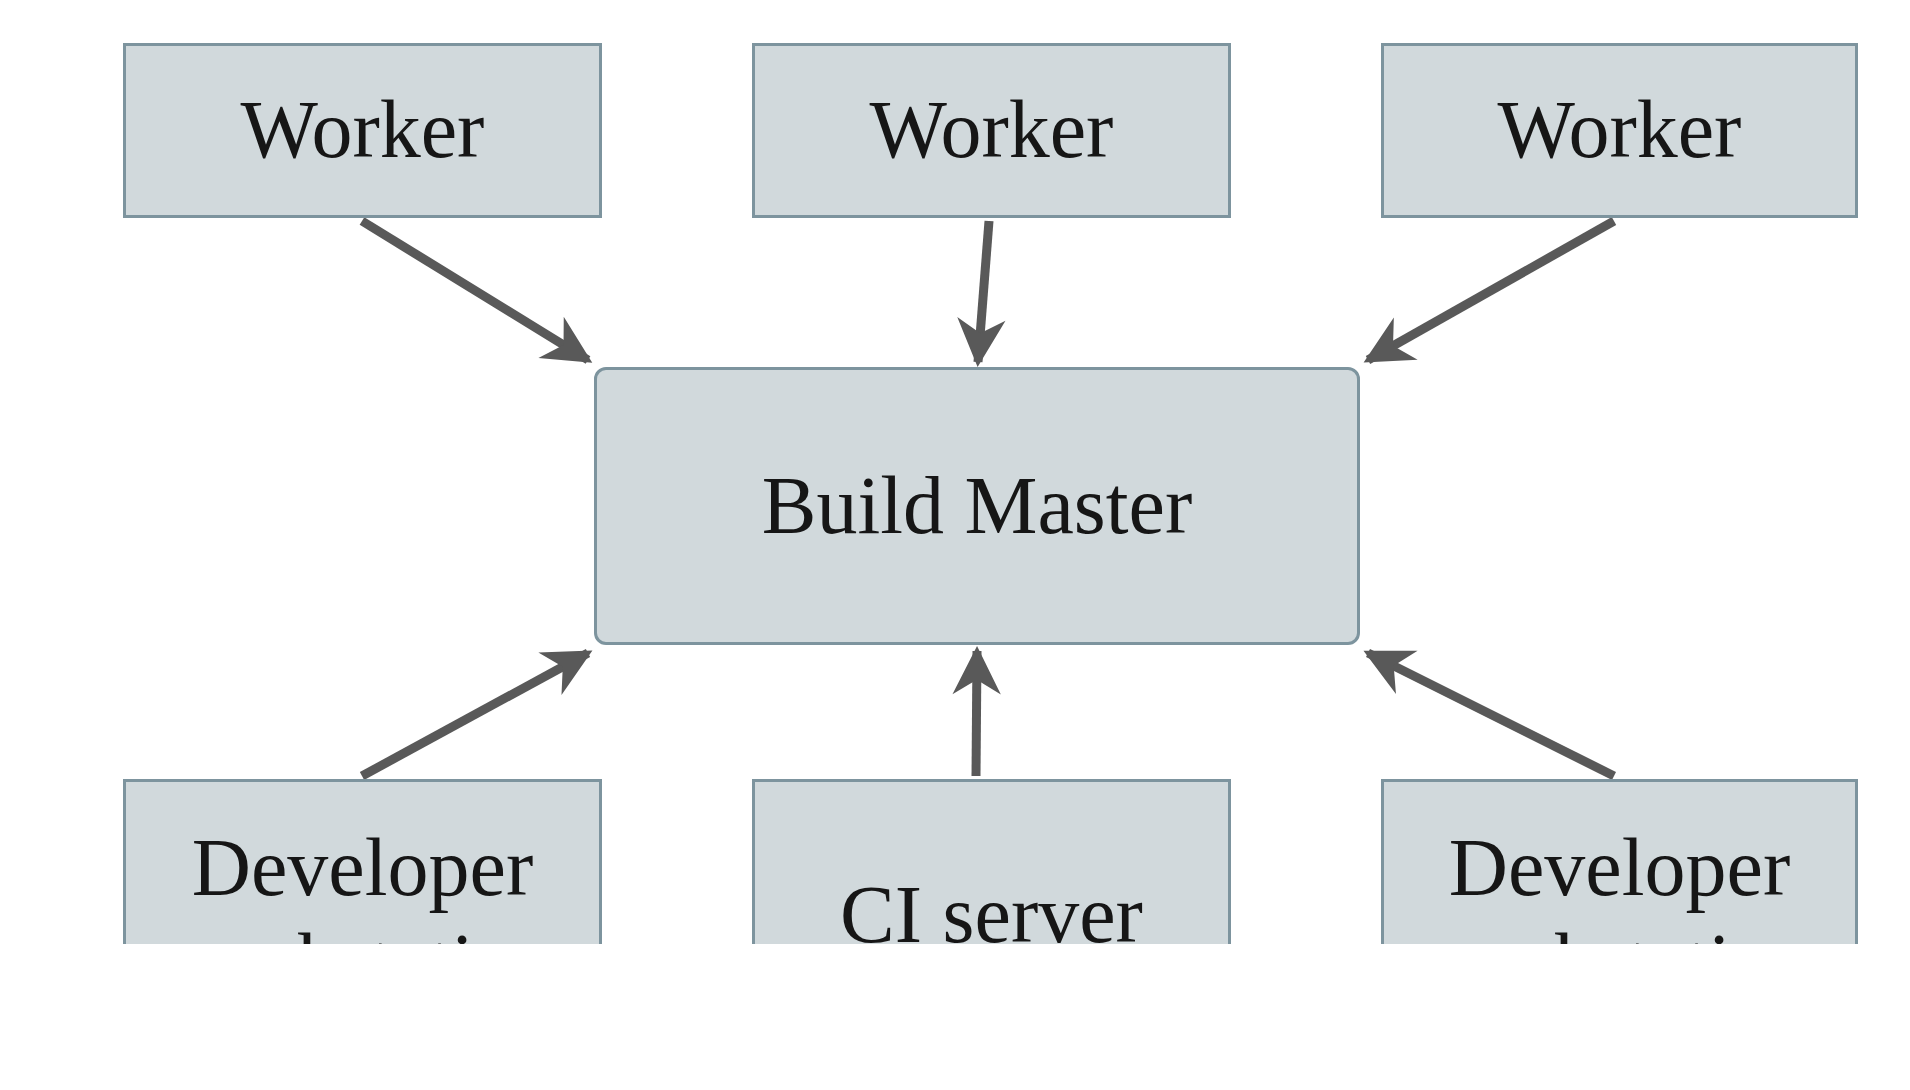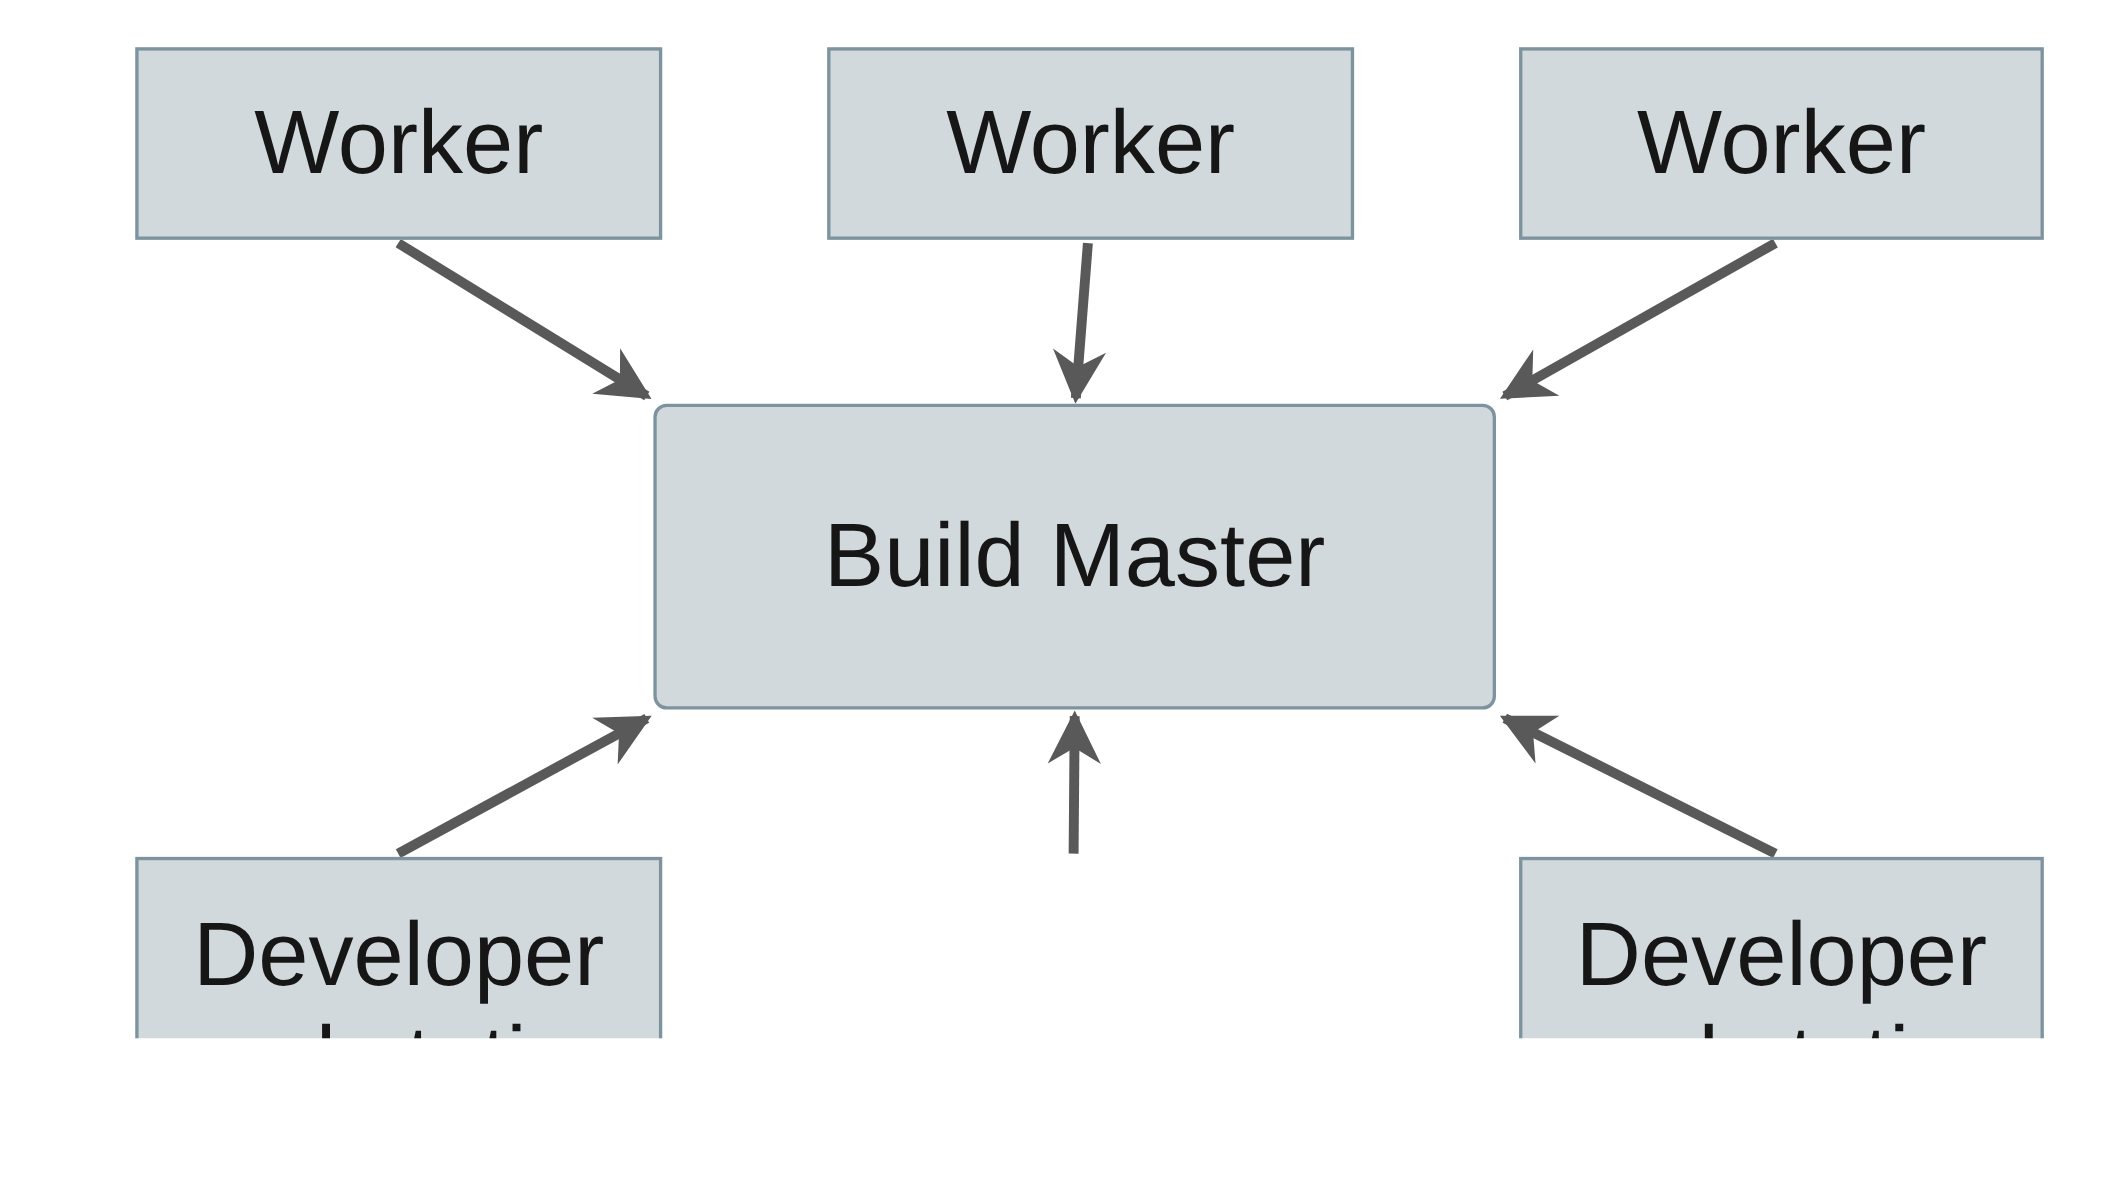--- a/index.html
+++ b/index.html
@@ -6,21 +6,21 @@
     margin: 0;
     padding: 0;
     background: #ffffff;
   }
   #canvas {
     position: relative;
     width: 1910px;
     height: 944px;
     background: #ffffff;
     overflow: hidden;
-    font-family: Liberation Sans, sans-serif;
+    font-family: Liberation Serif, serif;
   }
   #edges-layer {
     position: absolute;
     left: 0;
     top: 0;
     width: 1910px;
     height: 1090px;
     pointer-events: none;
   }
   .node {
@@ -85,18 +85,21 @@
   </div>
 
   <div class="node" id="node-build-master">
     <span class="label">Build Master</span>
   </div>
 
   <div class="node" id="node-developer-workstation-1">
     <span class="label">Developer workstation</span>
   </div>
 
+  <div class="node" id="node-ci-server">
+    <span class="label">CI server</span>
+  </div>
 
   <div class="node" id="node-developer-workstation-2">
     <span class="label">Developer workstation</span>
   </div>
 
 </div>
 
 </body></html>

